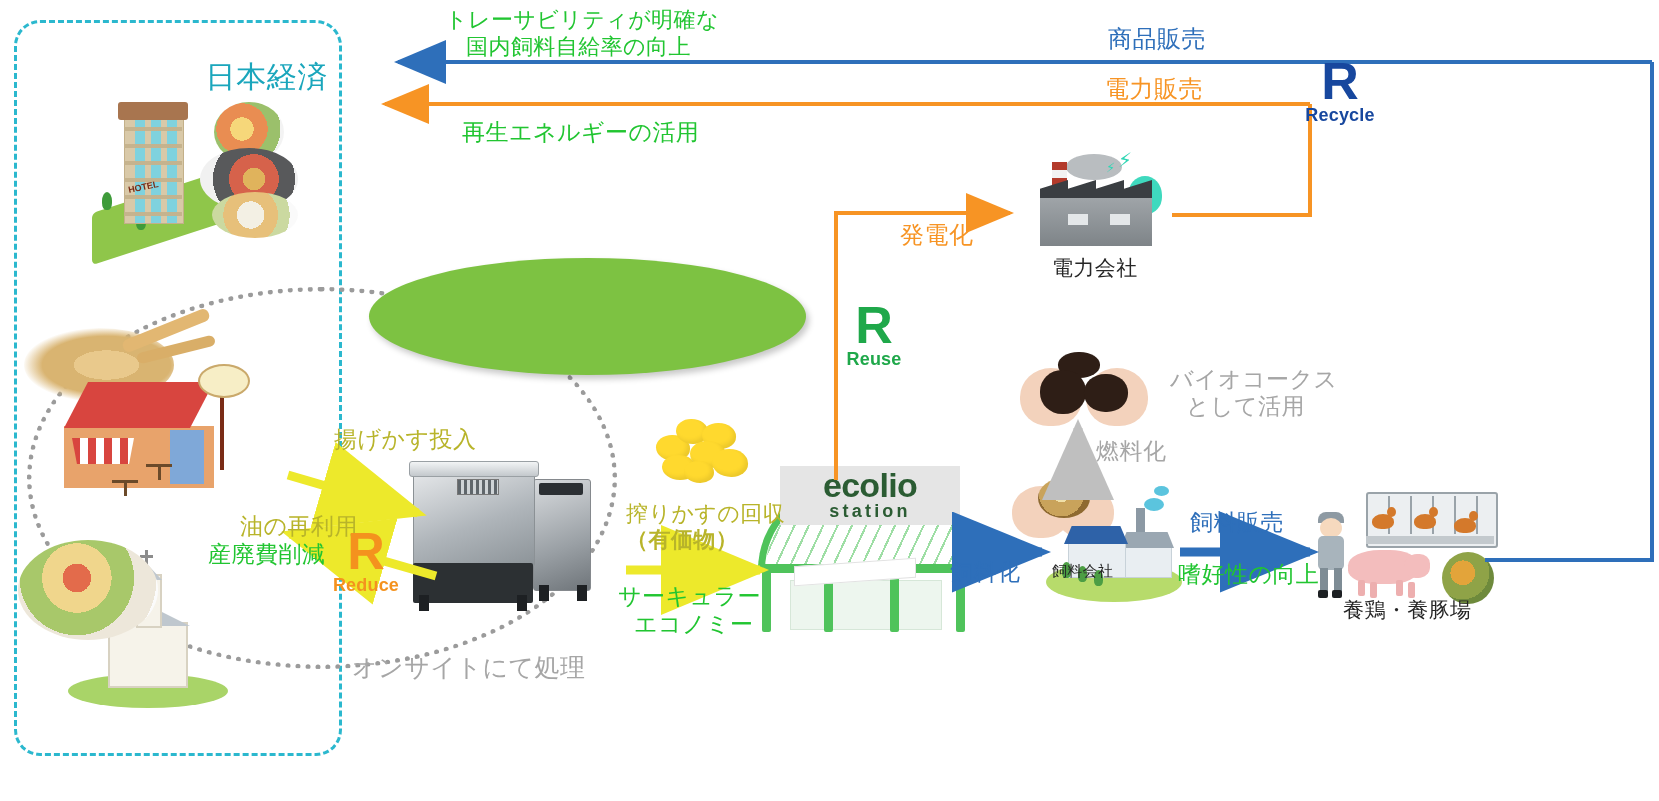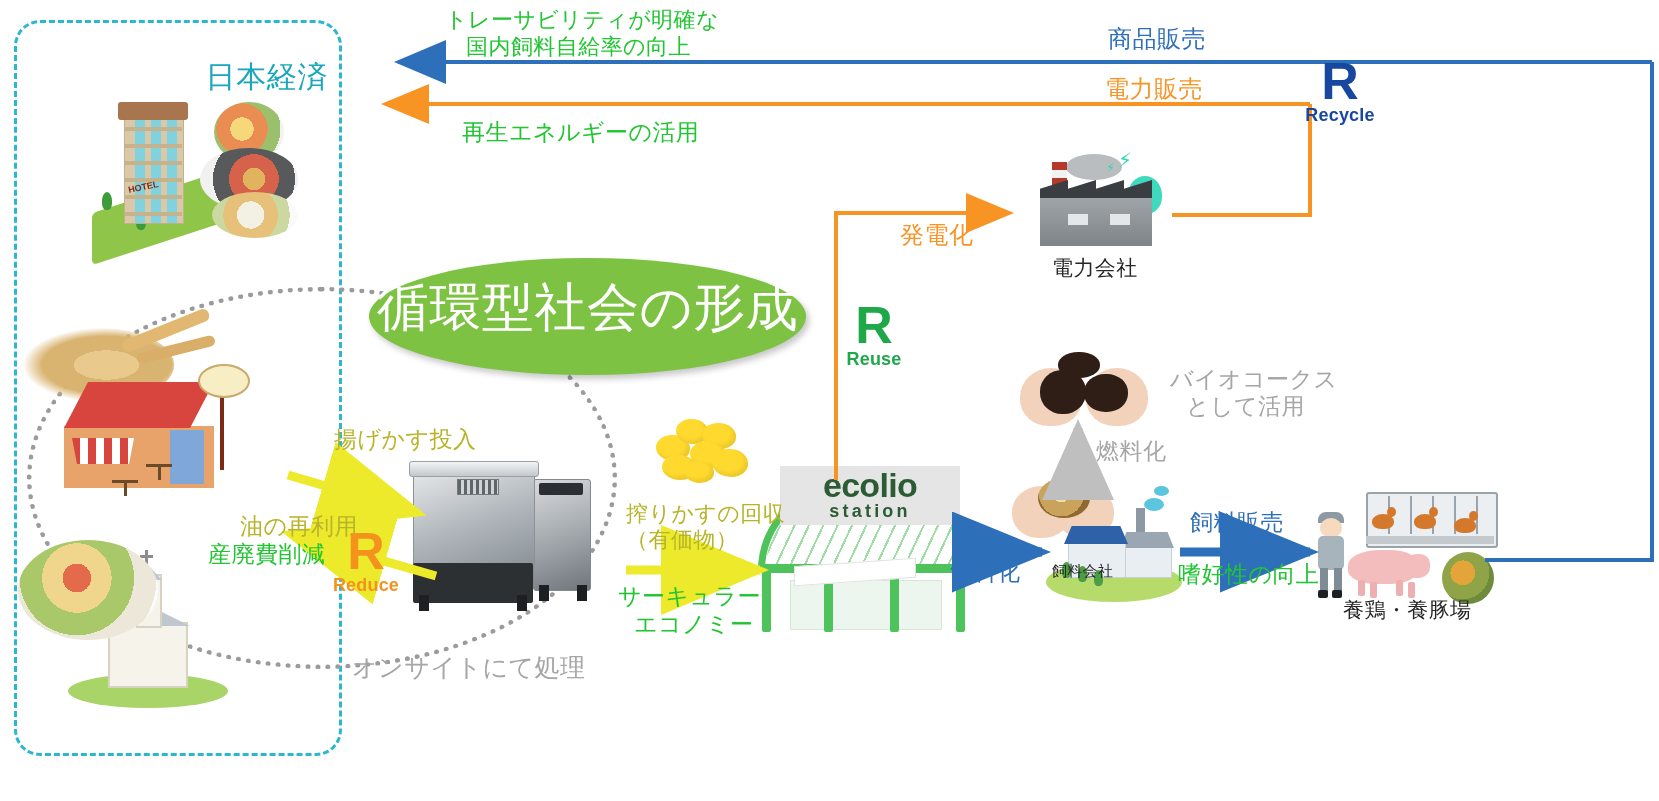--- a/index.html
+++ b/index.html
@@ -227,21 +227,20 @@
 
 <div id="stage">
 
   <div class="abs" id="japan-economy-frame"></div>
   <div class="lbl" id="japan-economy-title">日本経済</div>
 
   <div class="abs" id="onsite-ellipse"></div>
   <div class="lbl" id="onsite-label">オンサイトにて処理</div>
 
   <div class="abs" id="cycle-ellipse"></div>
-  <div class="lbl" id="cycle-ellipse-text">循環型社会の形成</div>
 
   <div class="art" id="art-hotel">
     <div class="hotel-ground"></div>
     <div class="tree" style="left:10px;top:96px;"></div>
     <div class="tree" style="left:44px;top:116px;"></div>
     <div class="hotel-body"></div>
     <div class="hotel-floors"></div>
     <div class="hotel-roof"></div>
     <div class="hotel-sign">HOTEL</div>
   </div>
@@ -461,21 +460,21 @@
   <div class="lbl t-green" style="left:1178px;top:560px;font-size:23px;">嗜好性の向上</div>
 
   <div class="lbl t-dark" style="left:1343px;top:597px;font-size:21px;text-align:right;">養鶏・養豚場</div>
 
   <div class="lbl t-olive" style="left:334px;top:425px;font-size:23px;">揚げかす投入</div>
 
   <div class="lbl t-olive" style="left:216px;top:512px;font-size:23px;margin-left:24px;">油の再利用</div>
   <div class="lbl t-green" style="left:208px;top:540px;font-size:23px;">産廃費削減</div>
 
   <div class="lbl t-olive" style="left:626px;top:500px;font-size:22px;">搾りかすの回収</div>
-  <div class="lbl t-olive" style="left:626px;top:526px;font-size:22px;">（有価物）</div>
+  <div class="lbl t-olive" style="left:626px;top:526px;font-size:22px;font-weight:bold;">（有価物）</div>
 
   <div class="lbl t-green" style="left:618px;top:582px;font-size:23px;">サーキュラー</div>
   <div class="lbl t-green" style="left:634px;top:610px;font-size:23px;">エコノミー</div>
 
   <div class="r-badge" id="badge-reduce" style="left:332px;top:528px;width:68px;">
     <span class="r-glyph" style="font-size:52px;color:#F4921E;">R</span>
     <span class="r-word" style="font-size:18px;color:#F4921E;">Reduce</span>
   </div>
 
   <div class="r-badge" id="badge-reuse" style="left:840px;top:302px;width:68px;">

